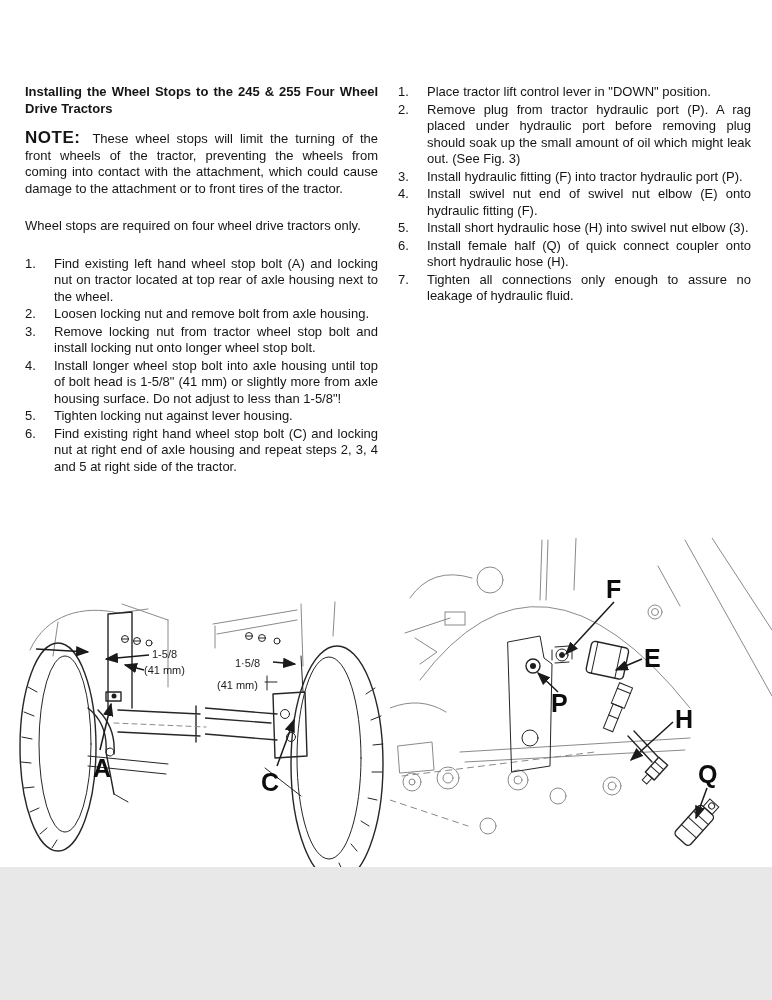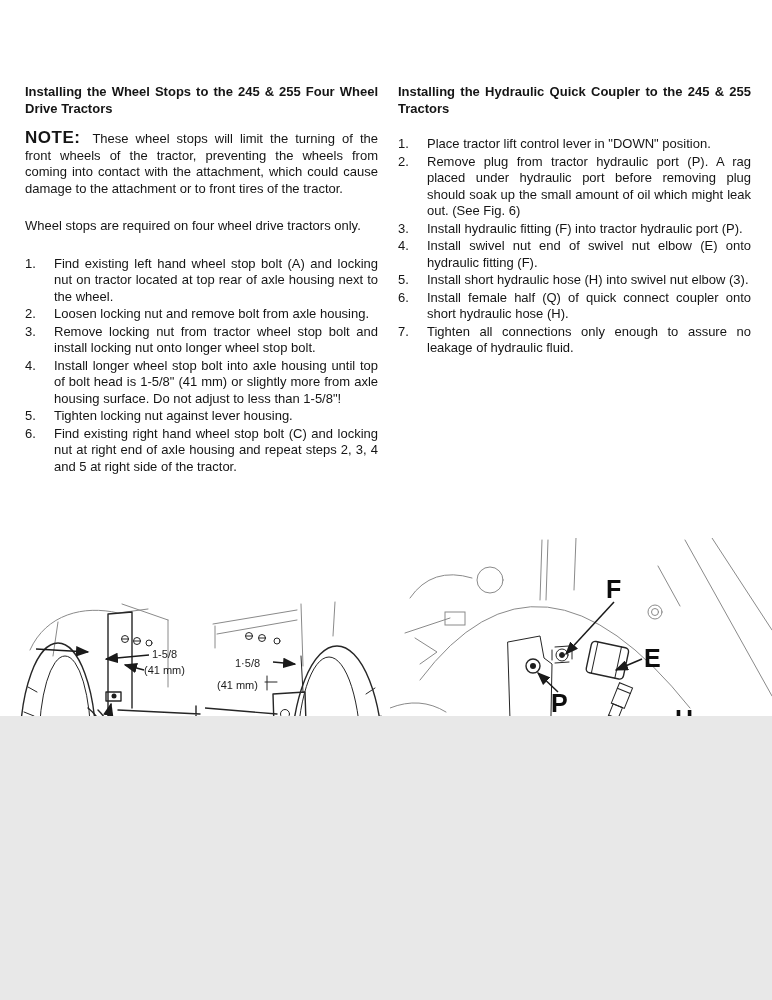--- a/index.html
+++ b/index.html
@@ -1,19 +1,19 @@
 <!DOCTYPE html>
 <html><head>
 <meta charset="utf-8">
 <style>
   * { margin:0; padding:0; box-sizing:border-box; }
   html,body { background:#e8e8e8; }
   body { font-family:"Liberation Sans","DejaVu Sans",sans-serif; }
   .page {
-    position:relative; width:772px; height:716px; background:#ffffff;
+    position:relative; width:772px; height:867px; background:#ffffff;
     margin:0 auto; overflow:hidden; color:#151515;
   }
   .col { position:absolute; top:84px; width:353px; font-size:13px; line-height:16.5px; }
   .col-left  { left:25px; }
   .col-right { left:398px; }
   .heading { font-weight:700; text-align:justify; margin-bottom:13px; }
   .para { text-align:justify; margin-bottom:21px;margin-top:15px; }
   .note-para { text-align:justify; margin-bottom:21px; }
   .note-label { font-weight:800; font-size:17px; letter-spacing:0.5px; margin-right:12px; }
   .col-right .note-label { font-size:16px; margin-right:5px; }
@@ -72,30 +72,29 @@
       </div>
       <div class="step">
         <span class="num">6.</span>
         <span class="txt">Find existing right hand wheel stop bolt (C) and locking nut at right end of axle housing and repeat steps 2, 3, 4 and 5 at right side of the tractor.</span>
       </div>
     </div>
   </div>
 
   <div class="col col-right">
 
-    <div class="heading">Installing the Hydraulic Quick Coupler to the 245 &amp; 255 Tractors</div>
 
     <div class="steps">
       <div class="step">
         <span class="num">1.</span>
         <span class="txt">Place tractor lift control lever in "DOWN" position.</span>
       </div>
       <div class="step">
         <span class="num">2.</span>
-        <span class="txt">Remove plug from tractor hydraulic port (P).  A rag placed under hydraulic port before removing plug should soak up the small amount of oil which might leak out. (See Fig. 6)</span>
+        <span class="txt">Remove plug from tractor hydraulic port (P).  A rag placed under hydraulic port before removing plug should soak up the small amount of oil which might leak out. (See Fig. 3)</span>
       </div>
       <div class="step">
         <span class="num">3.</span>
         <span class="txt">Install hydraulic fitting (F) into tractor hydraulic port (P).</span>
       </div>
       <div class="step">
         <span class="num">4.</span>
         <span class="txt">Install swivel nut end of swivel nut elbow (E) onto hydraulic fitting (F).</span>
       </div>
       <div class="step">

